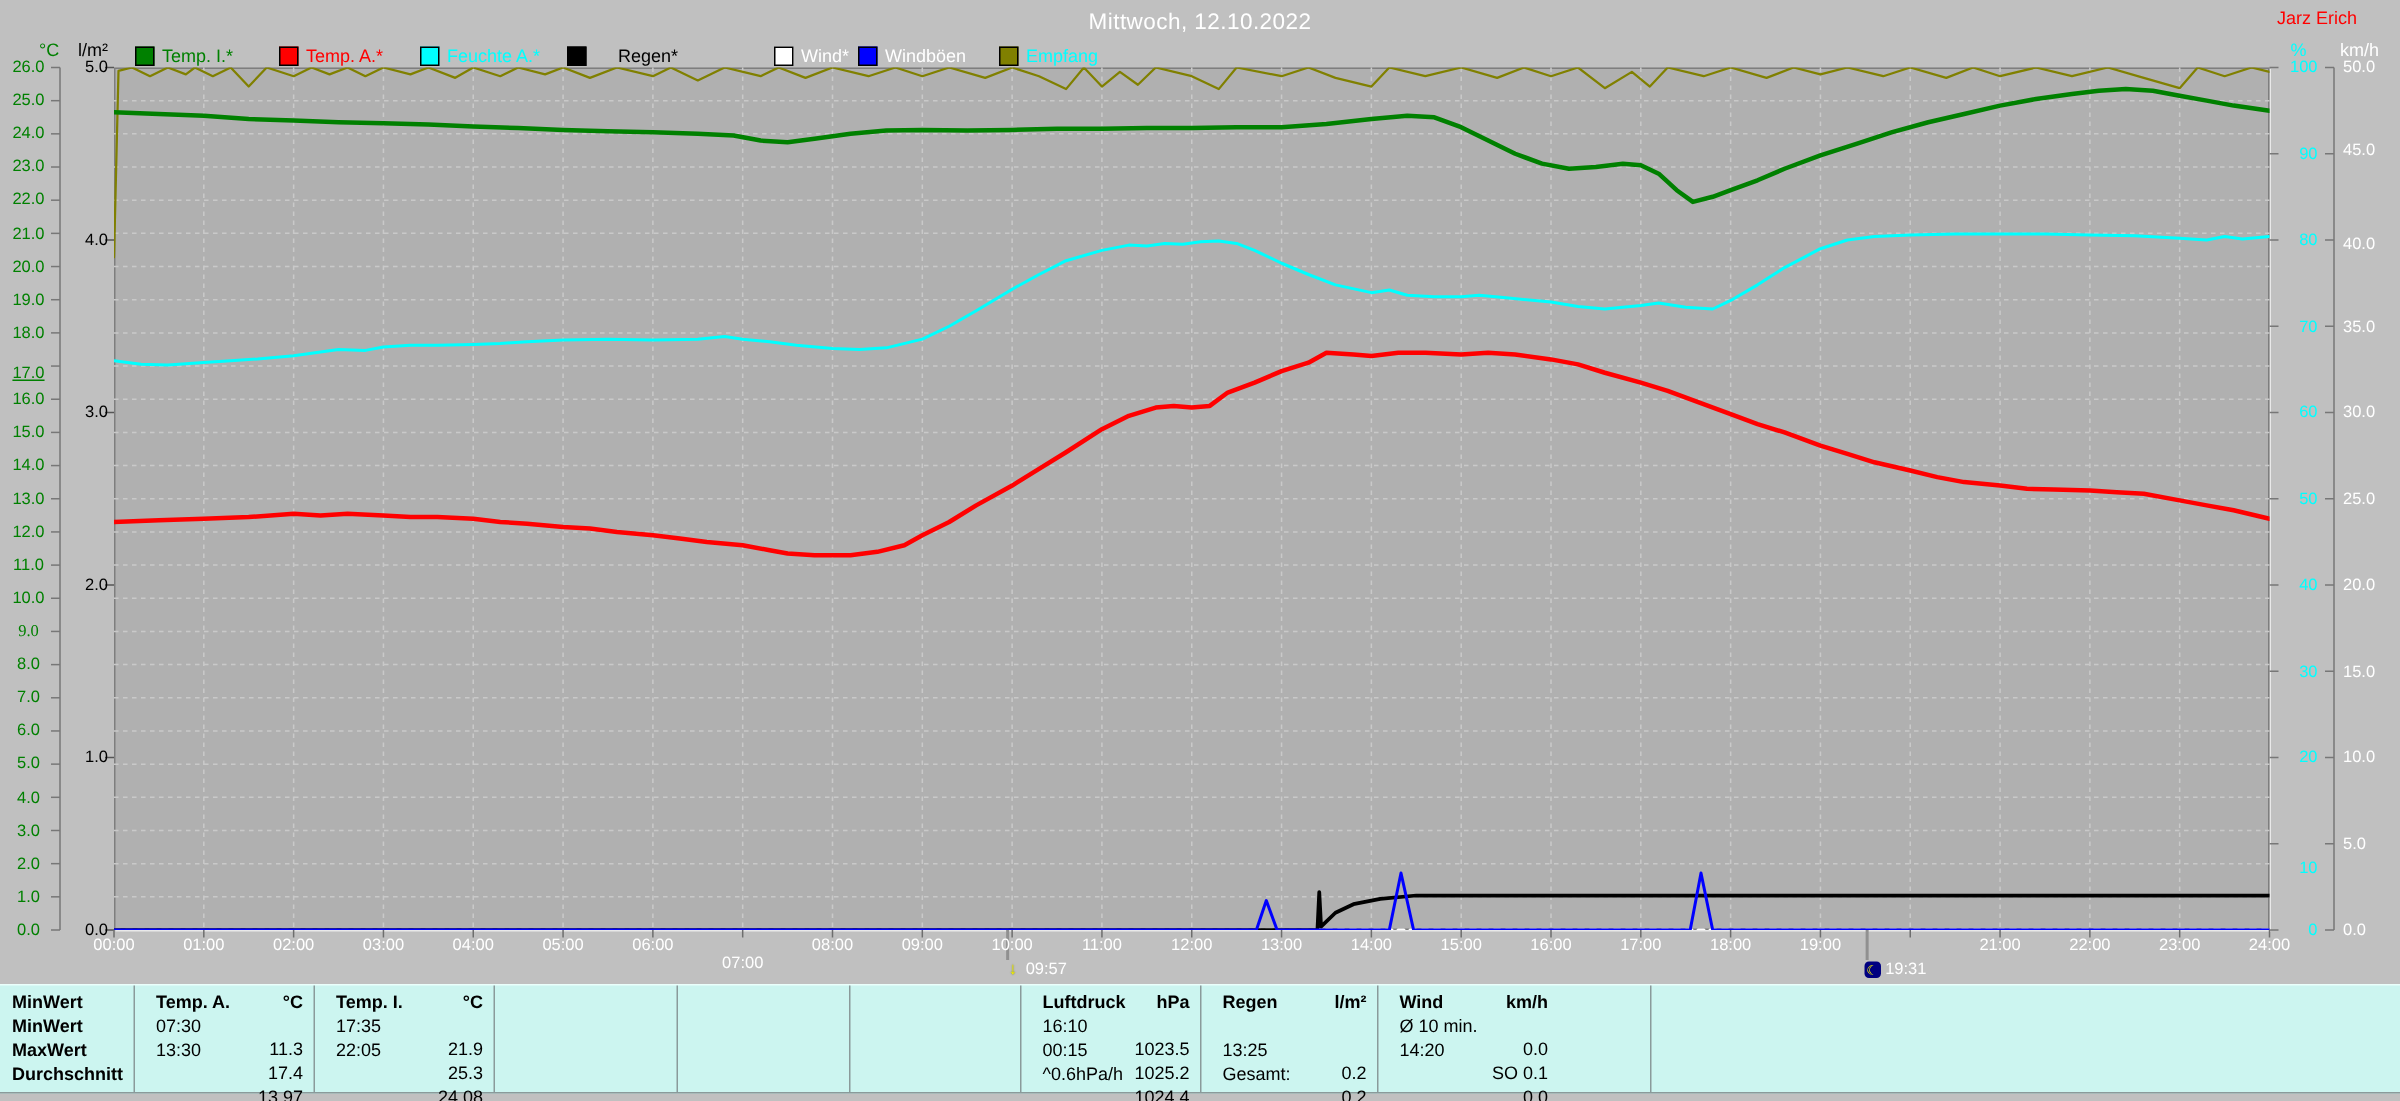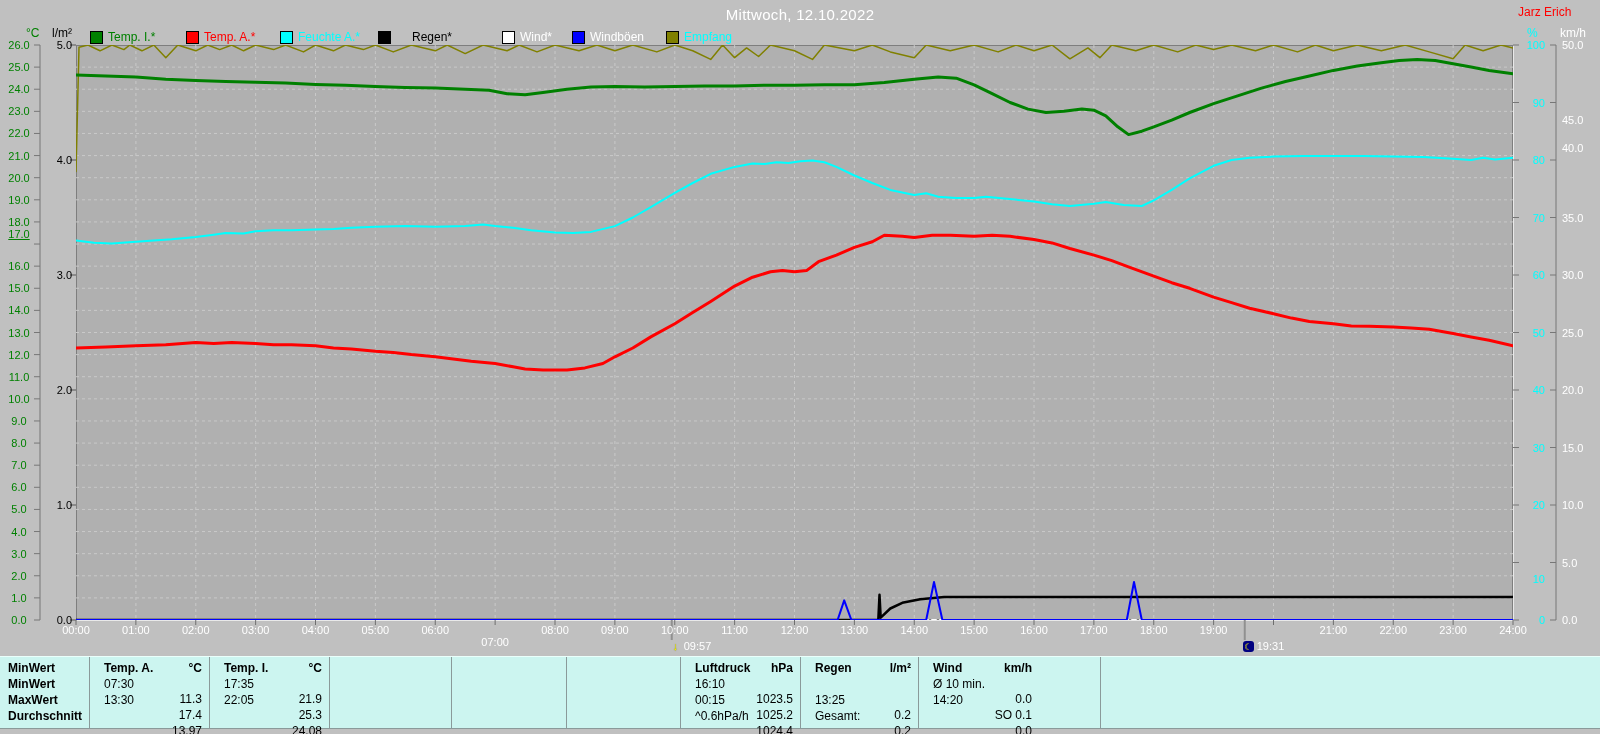--- a/index.html
+++ b/index.html
@@ -68,21 +68,21 @@
         <span style="color: rgb(255, 0, 0);">Temp. A.*</span>
       </div>
       <div class="legend-item" style="left: 280px;">
         <span class="legend-swatch" style="background: rgb(0, 255, 255);"></span>
         <span style="color: rgb(0, 255, 255);">Feuchte A.*</span>
       </div>
       <div class="legend-item" style="left: 378px;">
         <span class="legend-swatch" style="background: rgb(0, 0, 0);"></span>
         <span style="color: rgb(0, 0, 0); margin-left: 16px;">Regen*</span>
       </div>
-      <div class="legend-item" style="left: 474px; padding-left: 28px;">
+      <div class="legend-item" style="left: 488px; padding-left: 28px;">
         <span class="legend-swatch" style="background: rgb(255, 255, 255);"></span>
         <span style="color: rgb(255, 255, 255);">Wind*</span>
       </div>
       <div class="legend-item" style="left: 572px;">
         <span class="legend-swatch" style="background: rgb(0, 0, 255);"></span>
         <span style="color: rgb(255, 255, 255);">Windböen</span>
       </div>
       <div class="legend-item" style="left: 666px;">
         <span class="legend-swatch" style="background: rgb(128, 128, 0);"></span>
         <span style="color: rgb(0, 255, 255);">Empfang</span>
@@ -240,29 +240,29 @@
   <div id="labels">
       <div class="tick-label tl-temp" style="top: 39px;">26.0</div>
       <div class="tick-label tl-temp" style="top: 61.1154px;">25.0</div>
       <div class="tick-label tl-temp" style="top: 83.2308px;">24.0</div>
       <div class="tick-label tl-temp" style="top: 105.346px;">23.0</div>
       <div class="tick-label tl-temp" style="top: 127.462px;">22.0</div>
       <div class="tick-label tl-temp" style="top: 149.577px;">21.0</div>
       <div class="tick-label tl-temp" style="top: 171.692px;">20.0</div>
       <div class="tick-label tl-temp" style="top: 193.808px;">19.0</div>
       <div class="tick-label tl-temp" style="top: 215.923px;">18.0</div>
-      <div class="tick-label tl-temp" style="top: 228px; text-decoration: underline;">17.0</div>
+      <div class="tick-label tl-temp" style="top: 243px; text-decoration: underline;">17.0</div>
       <div class="tick-label tl-temp" style="top: 260.154px;">16.0</div>
       <div class="tick-label tl-temp" style="top: 282.269px;">15.0</div>
       <div class="tick-label tl-temp" style="top: 304.385px;">14.0</div>
       <div class="tick-label tl-temp" style="top: 326.5px;">13.0</div>
       <div class="tick-label tl-temp" style="top: 348.615px;">12.0</div>
       <div class="tick-label tl-temp" style="top: 370.731px;">11.0</div>
       <div class="tick-label tl-temp" style="top: 392.846px;">10.0</div>
-      <div class="tick-label tl-temp" style="top: 414.962px;">9.0</div>
+      <div class="tick-label tl-temp" style="top: 414.962px; font-family: Liberation Serif, serif;">9.0</div>
       <div class="tick-label tl-temp" style="top: 437.077px;">8.0</div>
       <div class="tick-label tl-temp" style="top: 459.192px;">7.0</div>
       <div class="tick-label tl-temp" style="top: 481.308px;">6.0</div>
       <div class="tick-label tl-temp" style="top: 503.423px;">5.0</div>
       <div class="tick-label tl-temp" style="top: 525.538px;">4.0</div>
       <div class="tick-label tl-temp" style="top: 547.654px;">3.0</div>
       <div class="tick-label tl-temp" style="top: 569.769px;">2.0</div>
       <div class="tick-label tl-temp" style="top: 591.885px;">1.0</div>
       <div class="tick-label tl-temp" style="top: 614px;">0.0</div>
       <div class="tick-label tl-rain" style="top: 39px;">5.0</div>
@@ -276,22 +276,22 @@
       <div class="tick-label tl-pct" style="top: 154px;">80</div>
       <div class="tick-label tl-pct" style="top: 211.5px;">70</div>
       <div class="tick-label tl-pct" style="top: 269px;">60</div>
       <div class="tick-label tl-pct" style="top: 326.5px;">50</div>
       <div class="tick-label tl-pct" style="top: 384px;">40</div>
       <div class="tick-label tl-pct" style="top: 441.5px;">30</div>
       <div class="tick-label tl-pct" style="top: 499px;">20</div>
       <div class="tick-label tl-pct" style="top: 556.5px; margin-top: 16px;">10</div>
       <div class="tick-label tl-pct" style="top: 614px;">0</div>
       <div class="tick-label tl-kmh" style="top: 39px;">50.0</div>
-      <div class="tick-label tl-kmh" style="top: 114px;">45.0</div>
-      <div class="tick-label tl-kmh" style="top: 142px;">40.0</div>
+      <div class="tick-label tl-kmh" style="top: 94px;">45.0</div>
+      <div class="tick-label tl-kmh" style="top: 157px;">40.0</div>
       <div class="tick-label tl-kmh" style="top: 211.5px;">35.0</div>
       <div class="tick-label tl-kmh" style="top: 269px;">30.0</div>
       <div class="tick-label tl-kmh" style="top: 326.5px;">25.0</div>
       <div class="tick-label tl-kmh" style="top: 384px;">20.0</div>
       <div class="tick-label tl-kmh" style="top: 441.5px;">15.0</div>
       <div class="tick-label tl-kmh" style="top: 499px;">10.0</div>
       <div class="tick-label tl-kmh" style="top: 556.5px;">5.0</div>
       <div class="tick-label tl-kmh" style="top: 614px;">0.0</div>
       <div class="tick-label tl-x" style="top: 624px; left: 54px;">00:00</div>
       <div class="tick-label tl-x" style="top: 624px; left: 113.875px;">01:00</div>

